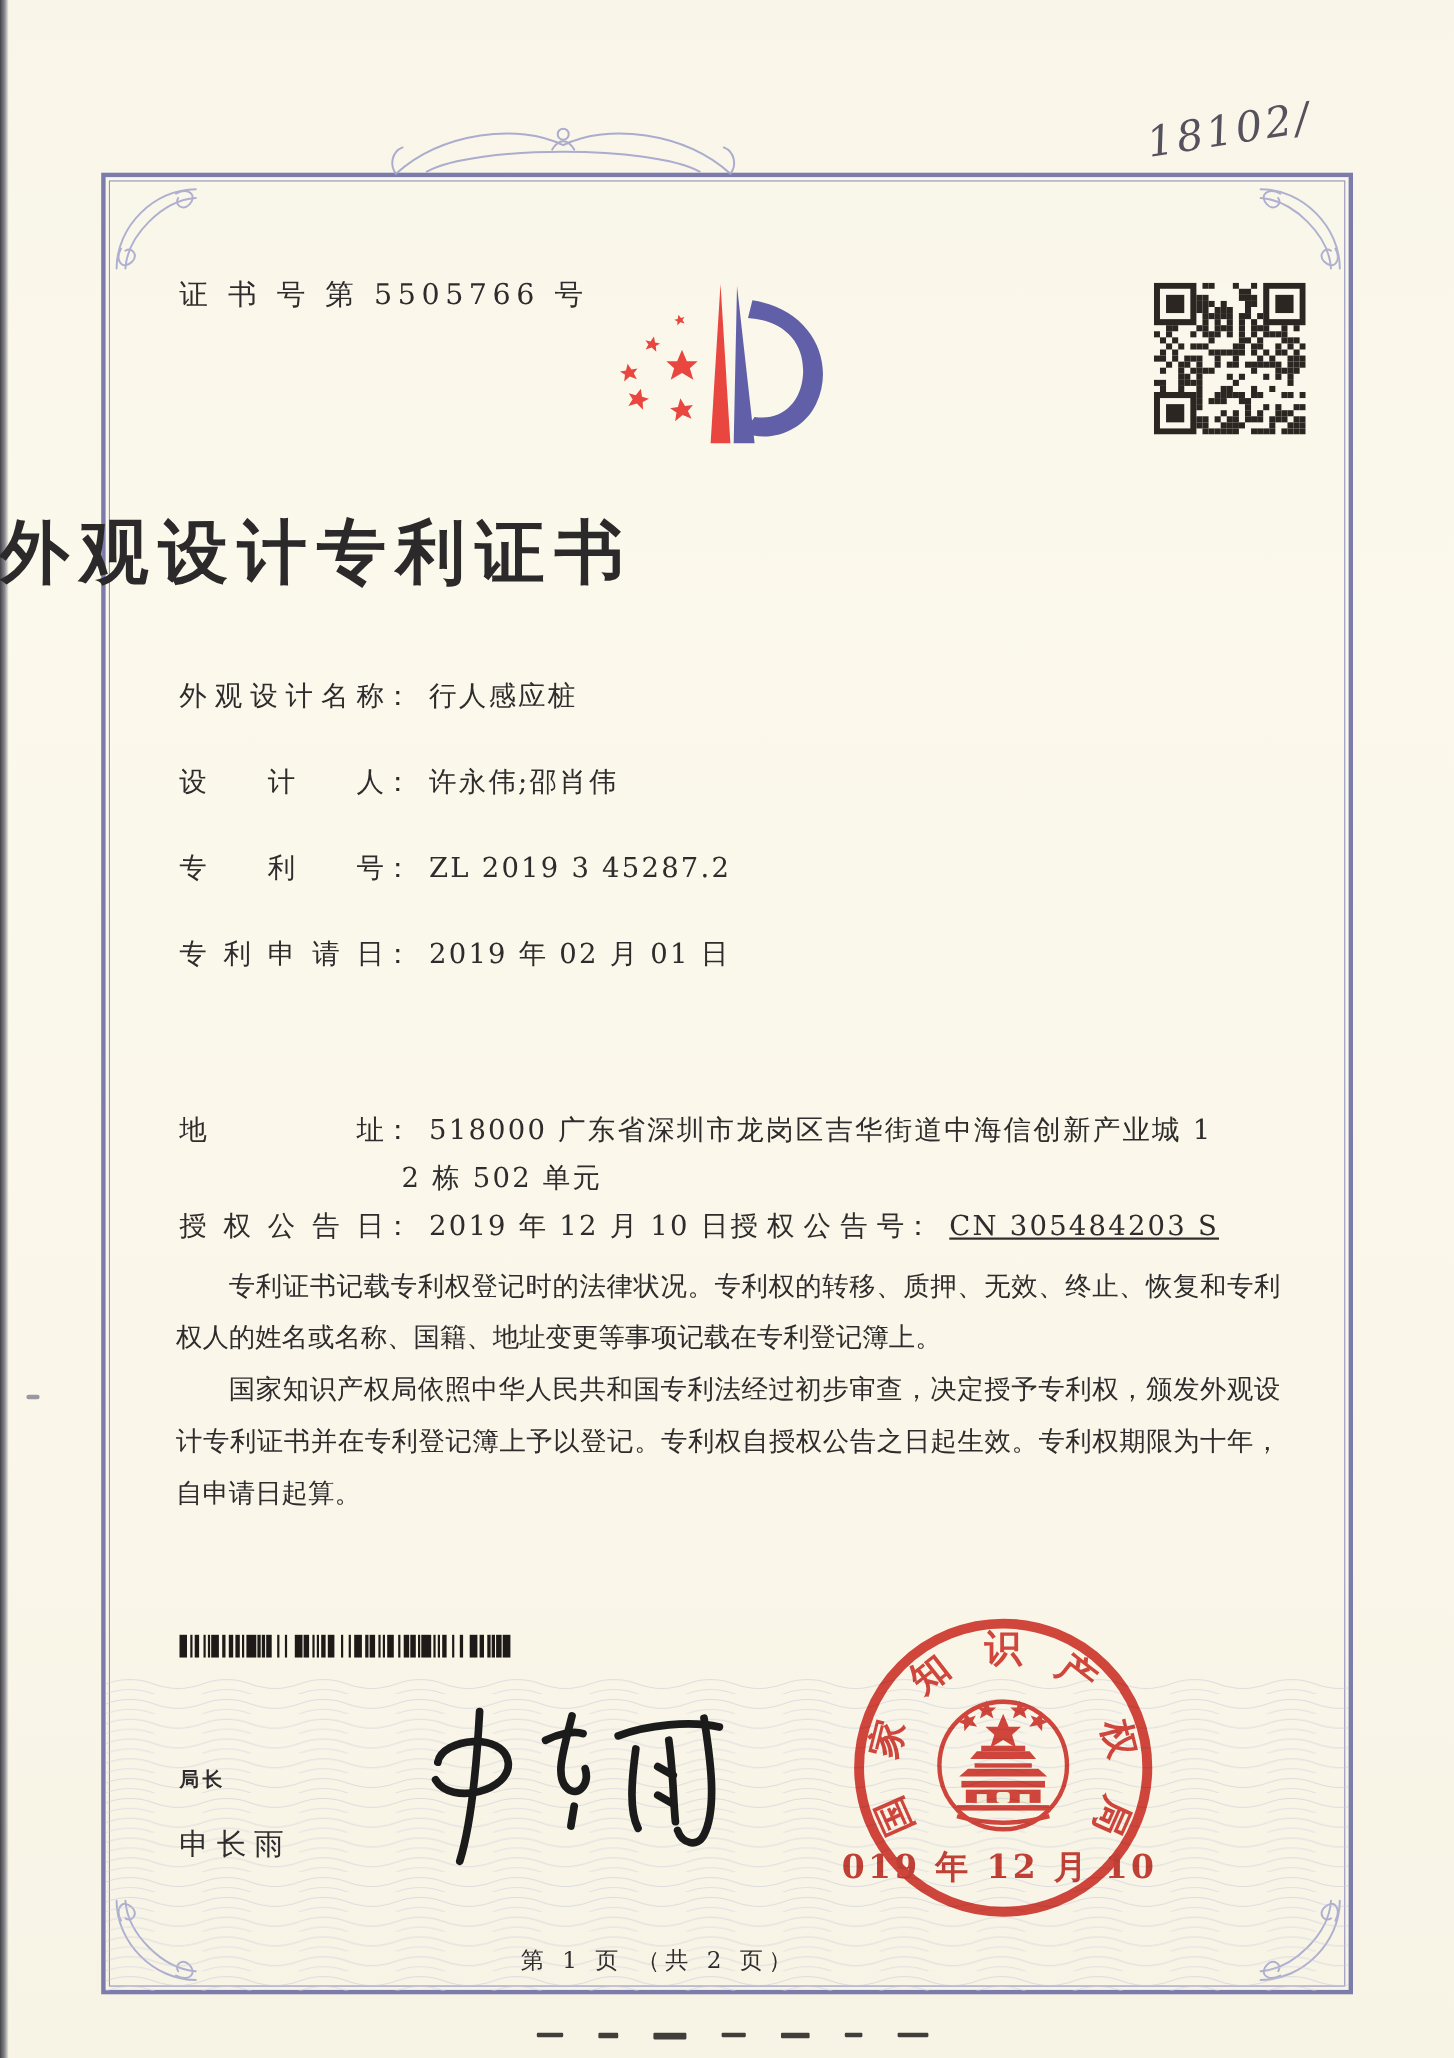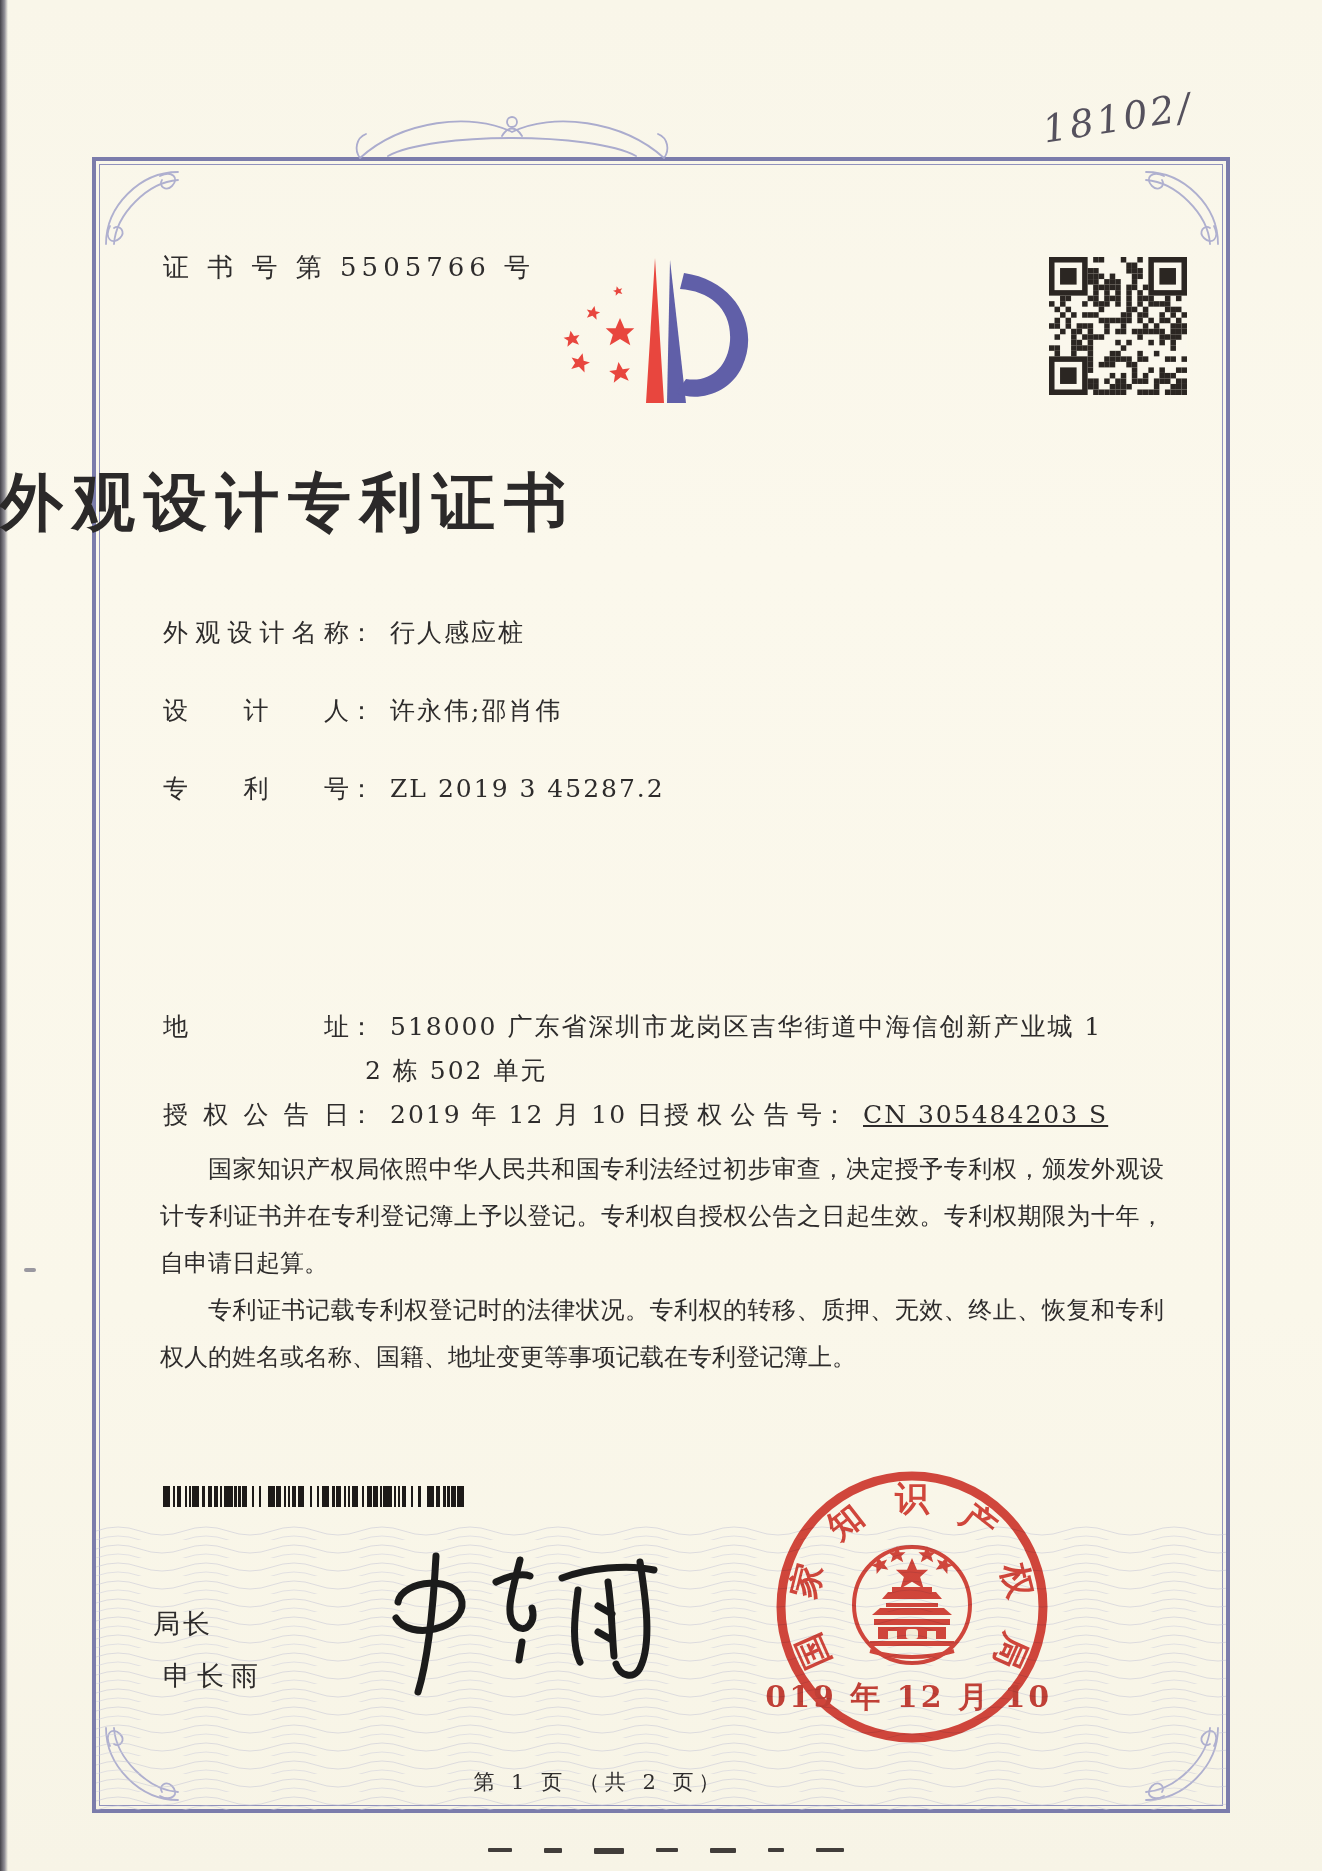--- a/index.html
+++ b/index.html
@@ -35,21 +35,21 @@
   .flabel2{display:inline-block;width:158px;text-align:justify;text-align-last:justify;}
   .r1{top:616px;} .r2{top:694px;} .r3{top:772px;} .r4{top:850px;} .r5{top:932px;}
   .r6{top:1010px;} .r6b{top:1054px;left:365px;} .r7{top:1098px;}
   .cell2{position:absolute;left:501px;top:0;white-space:nowrap;text-decoration:underline;}
   
   .paras{left:160px;top:1146px;width:1004px;font-size:24px;line-height:47px;text-align:justify;}
   .paras p{margin:0;text-indent:2em;}
   
   .waves{left:96px;top:1522px;width:1130px;height:288px;opacity:.55;}
   .barcode{left:163px;top:1486px;width:333px;height:21px;overflow:hidden;white-space:nowrap;font-size:0;}
-  .sig-title{left:153px;top:1606px;font-size:27px;letter-spacing:3px;}
+  .sig-title{left:163px;top:1606px;font-size:18px;letter-spacing:3px;font-weight:bold;}
   .sig-name{left:163px;top:1658px;font-size:27px;letter-spacing:7px;}
   .signature{left:372px;top:1548px;}
   .seal{left:762px;top:1455px;mix-blend-mode:multiply;opacity:.93;}
   .seal-ch{font-size:34px;font-weight:700;fill:#d23a32;text-anchor:middle;dominant-baseline:middle;}
   .seal-date{font-size:30px;fill:#c2332c;letter-spacing:3px;text-anchor:middle;font-weight:600;}
   .footer{left:0;right:0;top:1768px;text-align:center;font-size:21px;letter-spacing:5px;transform:translateX(-62px);}
   .crop-marks{left:488px;top:1848px;display:flex;gap:32px;}
   .crop-marks span{display:inline-block;height:5px;background:#413d3a;border-radius:1px;}
   .crop-marks span:nth-child(1){width:24px;height:4px;}
   .crop-marks span:nth-child(2){width:18px;}
@@ -386,36 +386,39 @@
 
   <div class="frow r1">
     <span class="flabel">外观设计名称</span><span class="fcolon">：</span><span class="fvalue">行人感应桩</span>
   </div>
   <div class="frow r2">
     <span class="flabel">设计人</span><span class="fcolon">：</span><span class="fvalue">许永伟;邵肖伟</span>
   </div>
   <div class="frow r3">
     <span class="flabel">专利号</span><span class="fcolon">：</span><span class="fvalue">ZL 2019 3 45287.2</span>
   </div>
+  <div class="frow r4">
+    <span class="flabel">专利申请日</span><span class="fcolon">：</span><span class="fvalue">2019 年 02 月 01 日</span>
+  </div>
   <div class="frow r6">
     <span class="flabel">地址</span><span class="fcolon">：</span><span class="fvalue">518000 广东省深圳市龙岗区吉华街道中海信创新产业城 1</span>
   </div>
   <div class="frow r6b">
     <span class="fvalue">2 栋 502 单元</span>
   </div>
   <div class="frow r7">
     <span class="flabel">授权公告日</span><span class="fcolon">：</span><span class="fvalue">2019 年 12 月 10 日</span>
     <span class="cell2">
       <span class="flabel2">授权公告号</span><span class="fcolon">：</span><span class="fvalue">CN 305484203 S</span>
     </span>
   </div>
 
   <div class="a paras">
+    <p>专利证书记载专利权登记时的法律状况。专利权的转移、质押、无效、终止、恢复和专利权人的姓名或名称、国籍、地址变更等事项记载在专利登记簿上。</p>
     <p>国家知识产权局依照中华人民共和国专利法经过初步审查，决定授予专利权，颁发外观设计专利证书并在专利登记簿上予以登记。专利权自授权公告之日起生效。专利权期限为十年，自申请日起算。</p>
-    <p>专利证书记载专利权登记时的法律状况。专利权的转移、质押、无效、终止、恢复和专利权人的姓名或名称、国籍、地址变更等事项记载在专利登记簿上。</p>
   </div>
 
   <svg class="a waves" width="1130" height="288">
     <rect width="1130" height="288" fill="url(#wv)"></rect>
   </svg>
 
   <div class="a barcode" id="barcode"><span style="display:inline-block;height:21px;width:6.6px;background:#1d1a18;margin-right:3.4px"></span><span style="display:inline-block;height:21px;width:2.2px;background:#1d1a18;margin-right:1.7px"></span><span style="display:inline-block;height:21px;width:4.4px;background:#1d1a18;margin-right:3.4px"></span><span style="display:inline-block;height:21px;width:2.2px;background:#1d1a18;margin-right:1.7px"></span><span style="display:inline-block;height:21px;width:2.2px;background:#1d1a18;margin-right:1.7px"></span><span style="display:inline-block;height:21px;width:6.6px;background:#1d1a18;margin-right:3.4px"></span><span style="display:inline-block;height:21px;width:2.2px;background:#1d1a18;margin-right:3.4px"></span><span style="display:inline-block;height:21px;width:4.4px;background:#1d1a18;margin-right:1.7px"></span><span style="display:inline-block;height:21px;width:4.4px;background:#1d1a18;margin-right:1.7px"></span><span style="display:inline-block;height:21px;width:2.2px;background:#1d1a18;margin-right:1.7px"></span><span style="display:inline-block;height:21px;width:8.8px;background:#1d1a18;margin-right:1.7px"></span><span style="display:inline-block;height:21px;width:2.2px;background:#1d1a18;margin-right:1.7px"></span><span style="display:inline-block;height:21px;width:2.2px;background:#1d1a18;margin-right:1.7px"></span><span style="display:inline-block;height:21px;width:4.4px;background:#1d1a18;margin-right:5.1px"></span><span style="display:inline-block;height:21px;width:2.2px;background:#1d1a18;margin-right:5.1px"></span><span style="display:inline-block;height:21px;width:2.2px;background:#1d1a18;margin-right:6.8px"></span><span style="display:inline-block;height:21px;width:6.6px;background:#1d1a18;margin-right:1.7px"></span><span style="display:inline-block;height:21px;width:4.4px;background:#1d1a18;margin-right:3.4px"></span><span style="display:inline-block;height:21px;width:2.2px;background:#1d1a18;margin-right:1.7px"></span><span style="display:inline-block;height:21px;width:2.2px;background:#1d1a18;margin-right:1.7px"></span><span style="display:inline-block;height:21px;width:4.4px;background:#1d1a18;margin-right:1.7px"></span><span style="display:inline-block;height:21px;width:6.6px;background:#1d1a18;margin-right:5.1px"></span><span style="display:inline-block;height:21px;width:2.2px;background:#1d1a18;margin-right:5.1px"></span><span style="display:inline-block;height:21px;width:2.2px;background:#1d1a18;margin-right:3.4px"></span><span style="display:inline-block;height:21px;width:6.6px;background:#1d1a18;margin-right:3.4px"></span><span style="display:inline-block;height:21px;width:2.2px;background:#1d1a18;margin-right:1.7px"></span><span style="display:inline-block;height:21px;width:4.4px;background:#1d1a18;margin-right:3.4px"></span><span style="display:inline-block;height:21px;width:2.2px;background:#1d1a18;margin-right:1.7px"></span><span style="display:inline-block;height:21px;width:2.2px;background:#1d1a18;margin-right:1.7px"></span><span style="display:inline-block;height:21px;width:6.6px;background:#1d1a18;margin-right:3.4px"></span><span style="display:inline-block;height:21px;width:2.2px;background:#1d1a18;margin-right:3.4px"></span><span style="display:inline-block;height:21px;width:4.4px;background:#1d1a18;margin-right:1.7px"></span><span style="display:inline-block;height:21px;width:4.4px;background:#1d1a18;margin-right:1.7px"></span><span style="display:inline-block;height:21px;width:2.2px;background:#1d1a18;margin-right:1.7px"></span><span style="display:inline-block;height:21px;width:8.8px;background:#1d1a18;margin-right:1.7px"></span><span style="display:inline-block;height:21px;width:2.2px;background:#1d1a18;margin-right:1.7px"></span><span style="display:inline-block;height:21px;width:2.2px;background:#1d1a18;margin-right:1.7px"></span><span style="display:inline-block;height:21px;width:4.4px;background:#1d1a18;margin-right:5.1px"></span><span style="display:inline-block;height:21px;width:2.2px;background:#1d1a18;margin-right:5.1px"></span><span style="display:inline-block;height:21px;width:2.2px;background:#1d1a18;margin-right:6.8px"></span><span style="display:inline-block;height:21px;width:6.6px;background:#1d1a18;margin-right:1.7px"></span><span style="display:inline-block;height:21px;width:4.4px;background:#1d1a18;margin-right:3.4px"></span><span style="display:inline-block;height:21px;width:2.2px;background:#1d1a18;margin-right:1.7px"></span><span style="display:inline-block;height:21px;width:2.2px;background:#1d1a18;margin-right:1.7px"></span><span style="display:inline-block;height:21px;width:4.4px;background:#1d1a18;margin-right:1.7px"></span><span style="display:inline-block;height:21px;width:6.6px;background:#1d1a18;margin-right:5.1px"></span></div>
 
   <div class="a sig-title">局长</div>
   <div class="a sig-name">申长雨</div>

